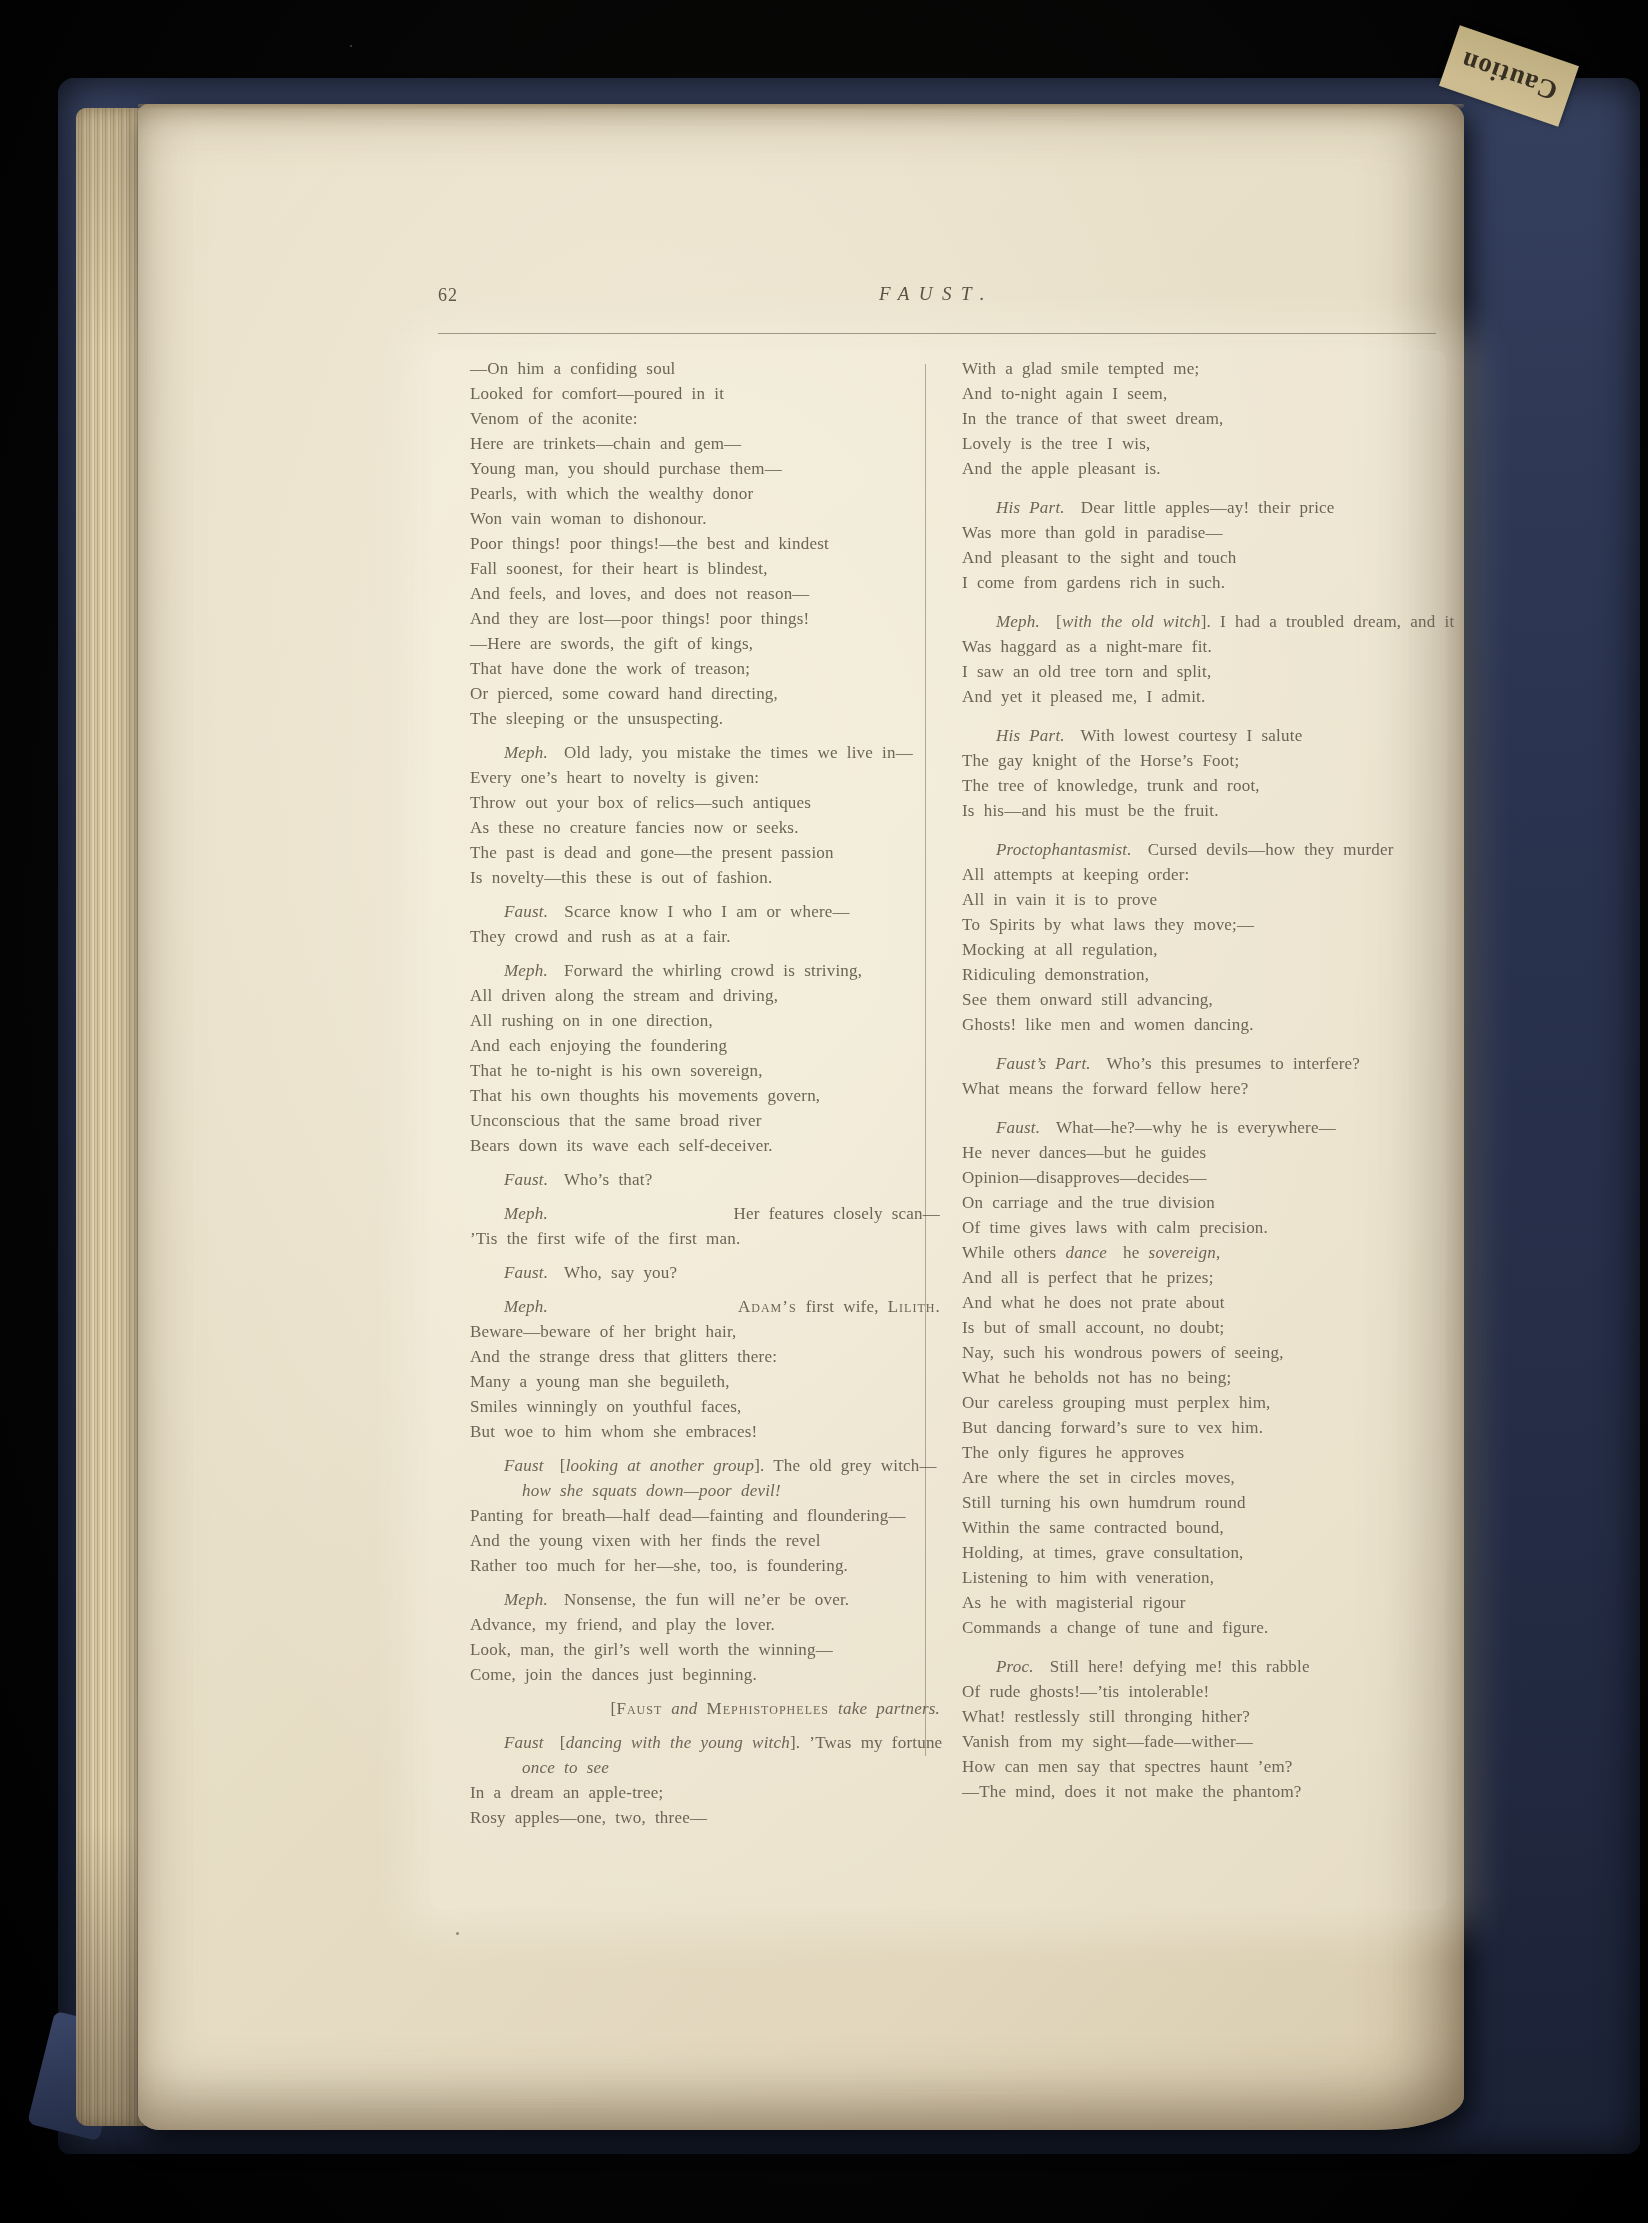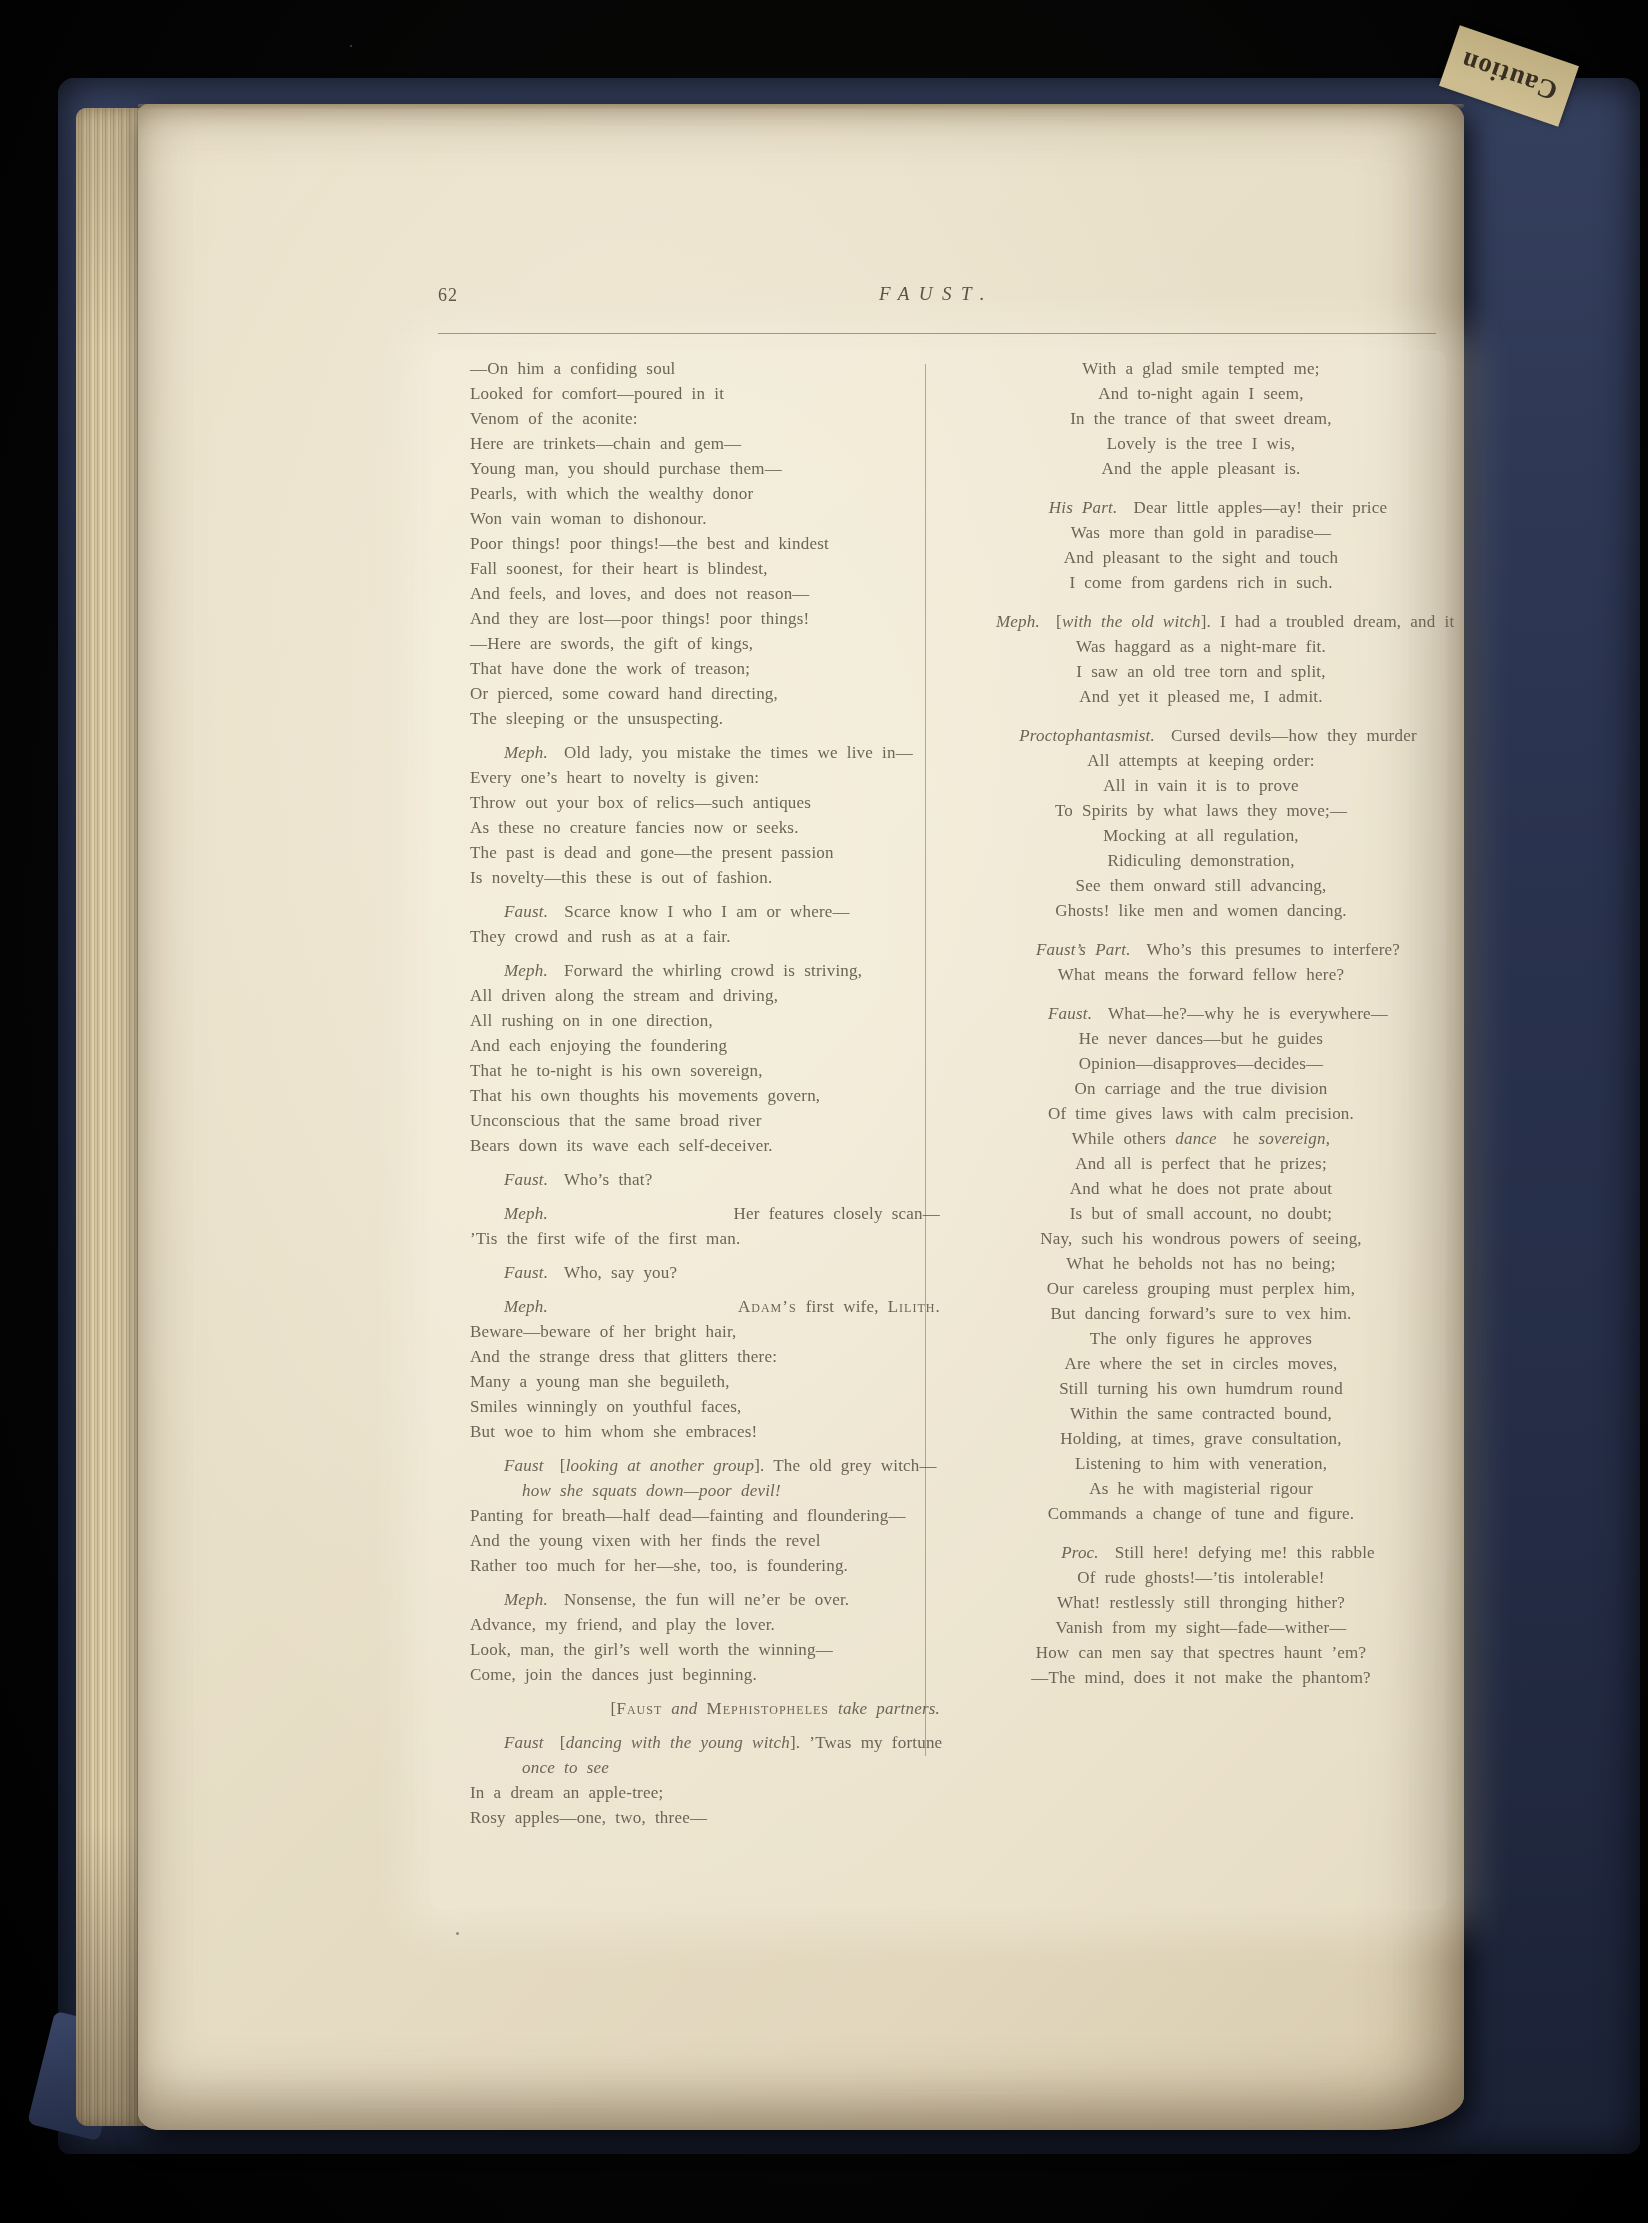--- a/index.html
+++ b/index.html
@@ -70,21 +70,21 @@
   }
   .head-rule{
     position:absolute;left:300px;top:229px;width:998px;height:1px;
     background:rgba(95,85,68,.55);
   }
   .col{
     position:absolute;top:252px;
     font-size:17px;color:#6d6457;word-spacing:.27em;letter-spacing:.012em;
   }
   #col-left{left:300px;width:470px;margin-left:32px;}
-  #col-right{left:824px;width:478px;text-align:center;}
+  #col-right{left:824px;width:478px;}
   .col-divider{
     position:absolute;left:787px;top:260px;width:1px;height:1392px;
     background:rgba(95,85,68,.45);
   }
   .para{margin:0 0 9px 0;}
   #col-right .para{margin-bottom:14px;}
   .para:last-child{margin-bottom:0;}
   .line{white-space:nowrap;height:25px;line-height:25px;}
   .ind .line:first-child{padding-left:34px;}
   .line.hang{padding-left:52px;font-style:italic;}
@@ -212,20 +212,26 @@
         <div class="line"><i>His Part.</i> Dear little apples—ay! their price</div>
         <div class="line">Was more than gold in paradise—</div>
         <div class="line">And pleasant to the sight and touch</div>
         <div class="line">I come from gardens rich in such.</div>
       </div>
       <div class="para ind">
         <div class="line"><i>Meph.</i> [<i>with the old witch</i>]. I had a troubled dream, and it</div>
         <div class="line">Was haggard as a night-mare fit.</div>
         <div class="line">I saw an old tree torn and split,</div>
         <div class="line">And yet it pleased me, I admit.</div>
+      </div>
+      <div class="para ind">
+        <div class="line"><i>His Part.</i> With lowest courtesy I salute</div>
+        <div class="line">The gay knight of the Horse’s Foot;</div>
+        <div class="line">The tree of knowledge, trunk and root,</div>
+        <div class="line">Is his—and his must be the fruit.</div>
       </div>
       <div class="para ind">
         <div class="line"><i>Proctophantasmist.</i> Cursed devils—how they murder</div>
         <div class="line">All attempts at keeping order:</div>
         <div class="line">All in vain it is to prove</div>
         <div class="line">To Spirits by what laws they move;—</div>
         <div class="line">Mocking at all regulation,</div>
         <div class="line">Ridiculing demonstration,</div>
         <div class="line">See them onward still advancing,</div>
         <div class="line">Ghosts! like men and women dancing.</div>

